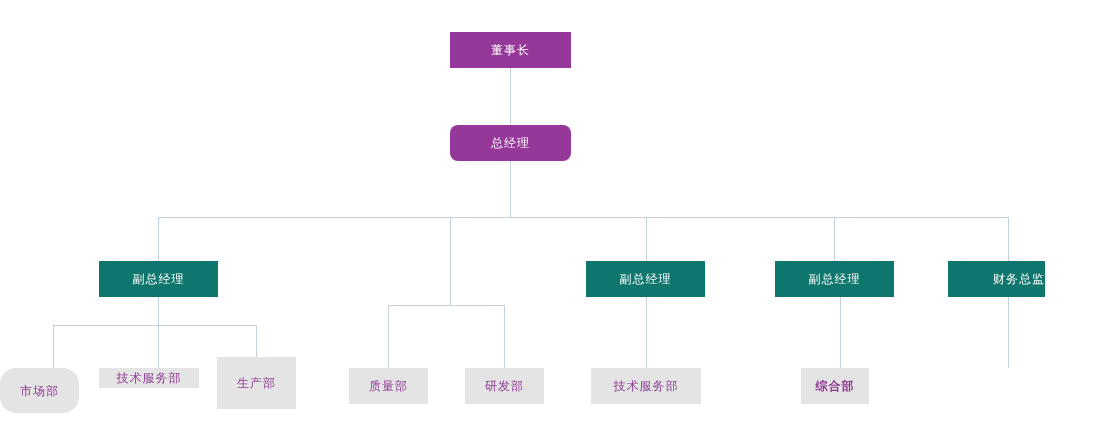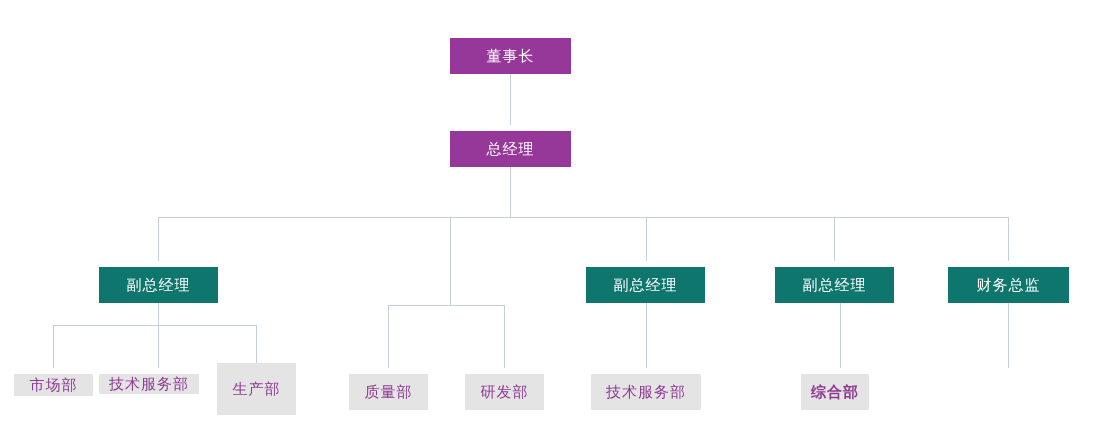--- a/index.html
+++ b/index.html
@@ -17,25 +17,24 @@
     background: #ffffff;
     overflow: hidden;
   }
   .node {
     position: absolute;
     box-sizing: border-box;
     display: flex;
     align-items: center;
     justify-content: center;
     white-space: nowrap;
-    font-size: 15px;
+    font-size: 12px;
     letter-spacing: 1px;
     line-height: 1;
     z-index: 2;
-    margin-top: 6px;
   }
   .node.level-1 {
     background: #96379a;
     color: #ffffff;
   }
   .node.level-2 {
     background: #96379a;
     color: #ffffff;
   }
   .node.level-3 {
@@ -86,41 +85,41 @@
   <div class="connector v" style="left:504px; top:305px; height:63px;"></div>
 
   <div class="connector v" style="left:646px; top:297px; height:71px;"></div>
   <div class="connector v" style="left:840px; top:297px; height:71px;"></div>
   <div class="connector v" style="left:1008px; top:297px; height:71px;"></div>
 
   <div class="node level-1" style="left:450px; top:32px; width:121px; height:36px;">
     <span>董事长</span>
   </div>
 
-  <div class="node level-2" style="left:450px; top:125px; width:121px; height:36px;">
+  <div class="node level-2" style="left:450px; top:125px; width:121px; height:36px;border-radius:8px;">
     <span>总经理</span>
   </div>
 
   <div class="node level-3" style="left:99px; top:261px; width:119px; height:36px;">
     <span>副总经理</span>
   </div>
 
   <div class="node level-3" style="left:586px; top:261px; width:119px; height:36px;">
     <span>副总经理</span>
   </div>
 
   <div class="node level-3" style="left:775px; top:261px; width:119px; height:36px;">
     <span>副总经理</span>
   </div>
 
-  <div class="node level-3" style="left:948px; top:261px; width:121px; height:36px;">
+  <div class="node level-3" style="left:948px; top:261px; width:97px; height:36px;justify-content:flex-end;">
     <span>财务总监</span>
   </div>
 
-  <div class="node level-4" style="left:14px; top:368px; width:79px; height:22px;">
+  <div class="node level-4" style="left:0; top:368px; width:79px; height:45px;border-radius:16px;">
     <span>市场部</span>
   </div>
 
   <div class="node level-4" style="left:99px; top:368px; width:100px; height:20px;">
     <span>技术服务部</span>
   </div>
 
   <div class="node level-4" style="left:217px; top:357px; width:79px; height:52px;">
     <span>生产部</span>
   </div>

